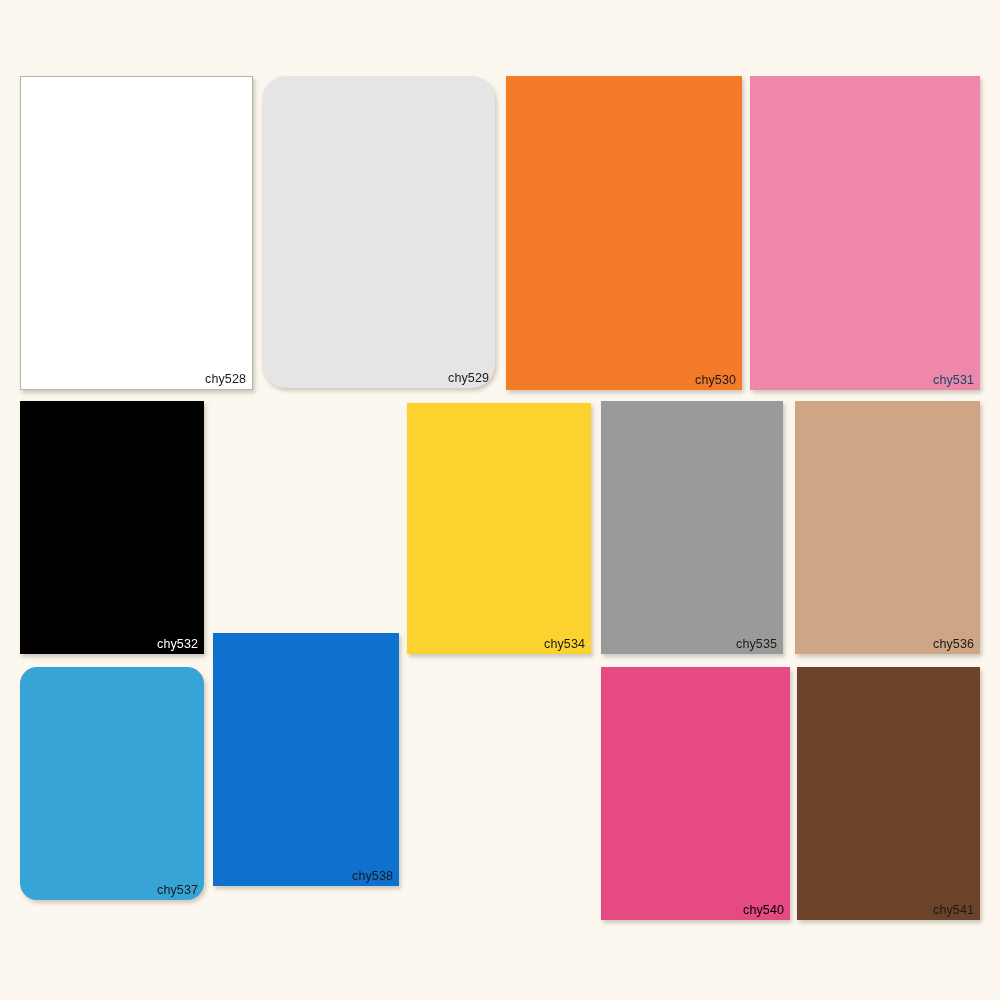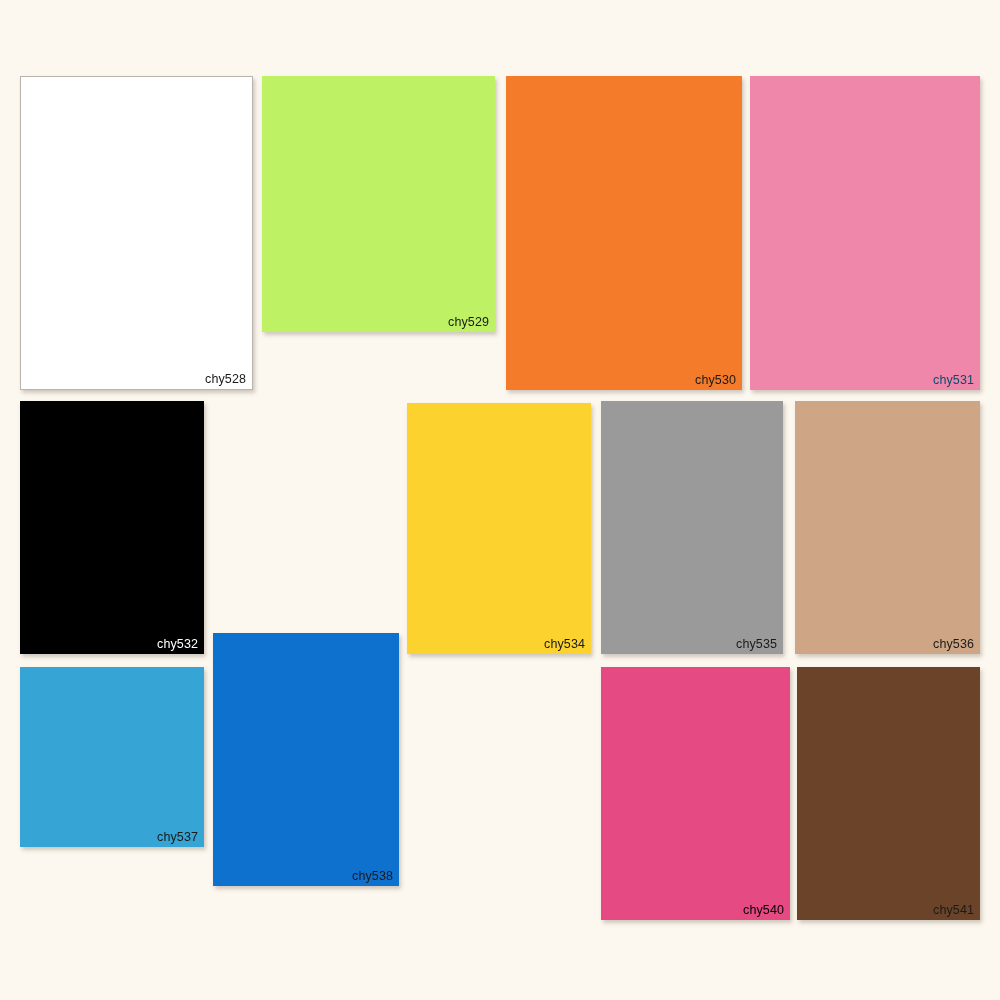--- a/index.html
+++ b/index.html
@@ -50,42 +50,42 @@
     color: #ffffff;
   }
 </style>
 </head>
 <body>
 
 <div id="board" style="background: rgb(253, 248, 239);">
     <div class="swatch bordered" style="left: 20px; top: 76px; width: 233px; height: 314px; background: rgb(255, 255, 255);">
       <span class="swatch-label" style="color: rgb(26, 26, 26);">chy528</span>
     </div>
-    <div class="swatch" style="left: 262px; top: 76px; width: 233px; height: 256px; background: #bef264;">
+    <div class="swatch" style="left: 262px; top: 76px; width: 233px; height: 312px; background: #e5e5e5; border-radius: 24px;">
       <span class="swatch-label" style="color: rgb(26, 26, 26);">chy529</span>
     </div>
     <div class="swatch" style="left: 506px; top: 76px; width: 236px; height: 314px; background: rgb(244, 123, 42);">
       <span class="swatch-label" style="color: rgb(26, 26, 26); text-align: right;">chy530</span>
     </div>
     <div class="swatch" style="left: 750px; top: 76px; width: 230px; height: 314px; background: rgb(238, 135, 169);">
       <span class="swatch-label" style="color: #0c4a6e;">chy531</span>
     </div>
     <div class="swatch" style="left: 20px; top: 401px; width: 184px; height: 253px; background: rgb(0, 0, 0);">
       <span class="swatch-label light" style="color: rgb(255, 255, 255);">chy532</span>
     </div>
     <div class="swatch" style="left: 407px; top: 403px; width: 184px; height: 251px; background: rgb(252, 210, 47);">
       <span class="swatch-label" style="color: rgb(26, 26, 26); margin-top: 28px;">chy534</span>
     </div>
     <div class="swatch" style="left: 601px; top: 401px; width: 182px; height: 253px; background: rgb(154, 154, 154);">
       <span class="swatch-label" style="color: rgb(26, 26, 26);">chy535</span>
     </div>
     <div class="swatch" style="left: 795px; top: 401px; width: 185px; height: 253px; background: rgb(207, 166, 133);">
       <span class="swatch-label" style="color: rgb(26, 26, 26); text-align: right;">chy536</span>
     </div>
-    <div class="swatch" style="left: 20px; top: 667px; width: 184px; height: 180px; background: rgb(54, 164, 212);">
+    <div class="swatch" style="left: 20px; top: 667px; width: 184px; height: 233px; background: rgb(54, 164, 212); border-radius: 17px;">
       <span class="swatch-label" style="color: rgb(26, 26, 26);">chy537</span>
     </div>
     <div class="swatch" style="left: 213px; top: 633px; width: 186px; height: 253px; background: rgb(14, 113, 206);">
       <span class="swatch-label" style="color: rgb(26, 26, 26);">chy538</span>
     </div>
     <div class="swatch" style="left: 601px; top: 667px; width: 189px; height: 253px; background: rgb(230, 74, 130);">
       <span class="swatch-label" style="color: #000000;">chy540</span>
     </div>
     <div class="swatch" style="left: 797px; top: 667px; width: 183px; height: 253px; background: rgb(107, 67, 40);">
       <span class="swatch-label" style="color: rgb(26, 26, 26);">chy541</span>

